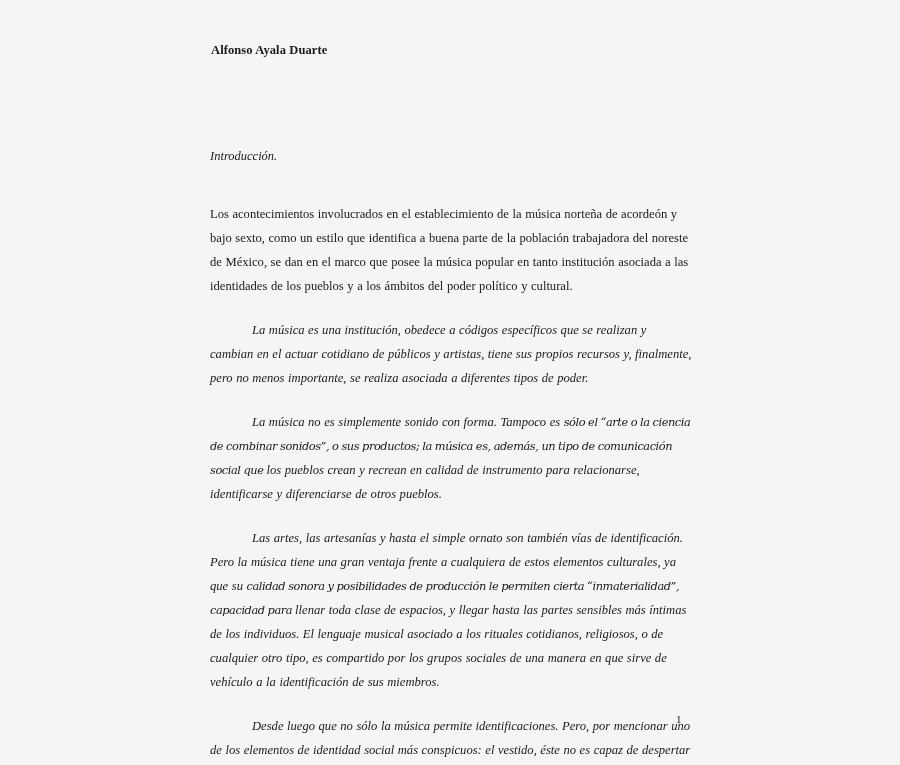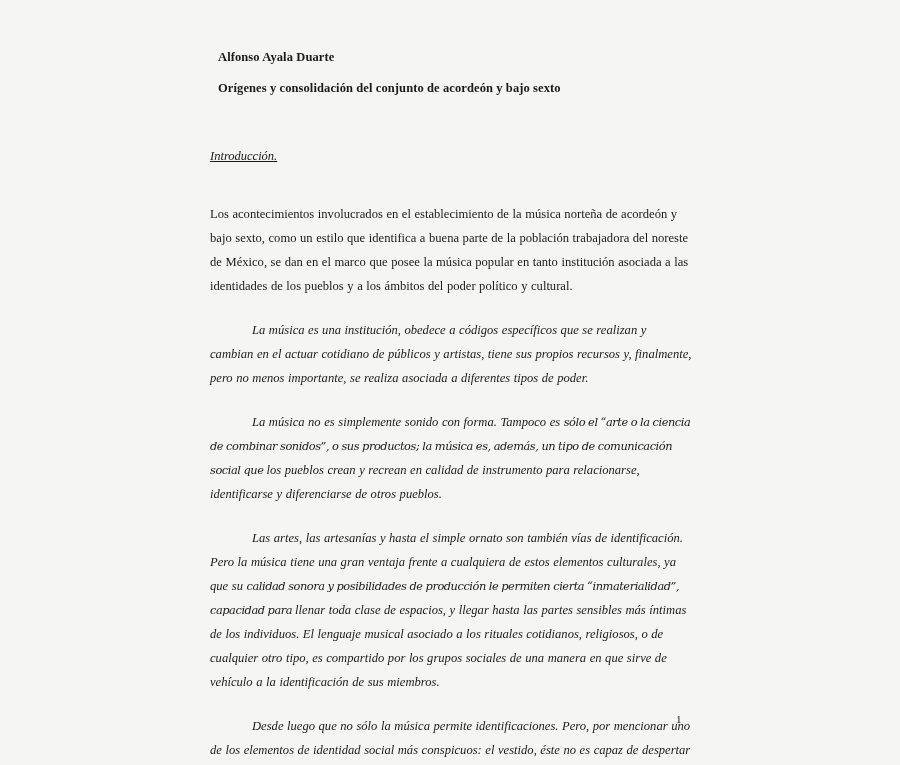--- a/index.html
+++ b/index.html
@@ -34,30 +34,29 @@
   
   .doc-header {
     margin: 0;
   }
   .author-line,
   .title-line {
     font-weight: bold;
     font-size: 12.5px;
     line-height: 23px;
     letter-spacing: 0.1px;
-    margin: 8px;
+    margin: 1px;
     white-space: nowrap;
   }
 
   
   .section-heading {
     font-style: italic;
     font-size: 12.5px;
     line-height: 24px;
-    text-decoration: underline;
     margin: 0;
     padding: 0;
     position: absolute;
     left: 0;
     top: 106px;
     white-space: nowrap;
   }
 
   
   .body-copy {
@@ -102,21 +101,20 @@
 </style>
 </head>
 <body>
 
 <div class="page">
 
   <div class="content">
 
     <div class="doc-header">
       <div class="author-line">Alfonso Ayala Duarte</div>
-      <div class="title-line">Orígenes y consolidación del conjunto de acordeón y bajo sexto</div>
     </div>
 
     <div class="section-heading">Introducción.</div>
 
     <div class="body-copy">
       <p class="para" id="para-0"><span>Los acontecimientos involucrados en el establecimiento de la música norteña de acordeón y bajo sexto, como un estilo que identifica a buena parte de la población trabajadora del noreste de México, se dan en el marco que posee la música popular en tanto institución asociada a las identidades de los pueblos y a los ámbitos del poder político y cultural.</span></p>
       <p class="para indent" id="para-1"><span>La música es una institución, obedece a códigos específicos que se realizan y cambian en el actuar cotidiano de públicos y artistas, tiene sus propios recursos y, finalmente, pero no menos importante, se realiza asociada a diferentes tipos de poder.</span></p>
       <p class="para indent" id="para-2"><span>La música no es simplemente sonido con forma. Tampoco es </span><span class="alt-face">sólo el “arte o la ciencia de combinar sonidos”, o sus productos; la música es, además, un tipo de comunicación social que </span><span>los pueblos crean y recrean en calidad de instrumento para relacionarse, identificarse y diferenciarse de otros pueblos.</span></p>
       <p class="para indent" id="para-3"><span>Las artes, las artesanías y hasta el simple ornato son también vías de identificación. Pero la música tiene una gran ventaja frente a cualquiera de estos elementos culturales, ya que su </span><span class="alt-face">calidad sonora y posibilidades de producción le permiten cierta “inmaterialidad”, capacidad para </span><span>llenar toda clase de espacios, y llegar hasta las partes sensibles más íntimas de los individuos. El lenguaje musical asociado a los rituales cotidianos, religiosos, o de cualquier otro tipo, es compartido por los grupos sociales de una manera en que sirve de vehículo a la identificación de sus miembros.</span></p>
       <p class="para last indent" id="para-4"><span>Desde luego que no sólo la música permite identificaciones. Pero, por mencionar uno de los elementos de identidad social más conspicuos: el vestido, éste no es capaz de despertar los</span></p>

